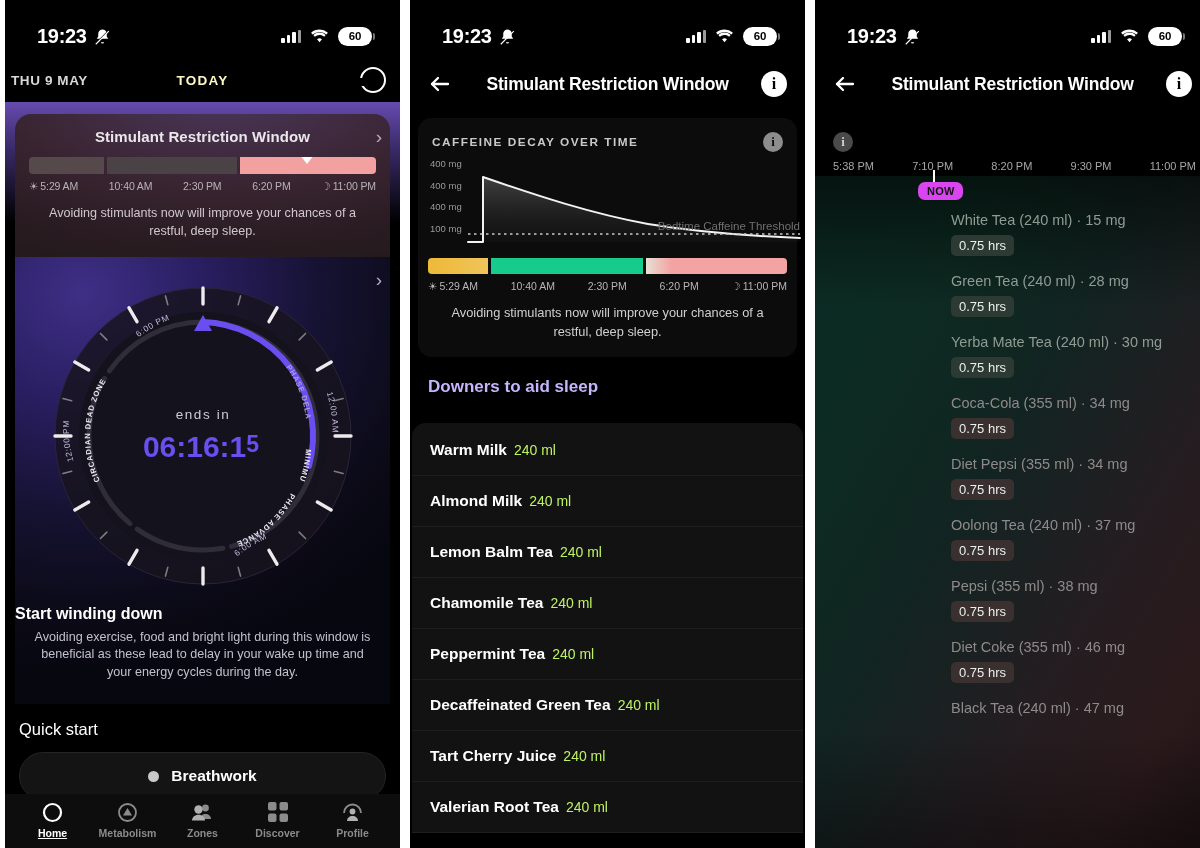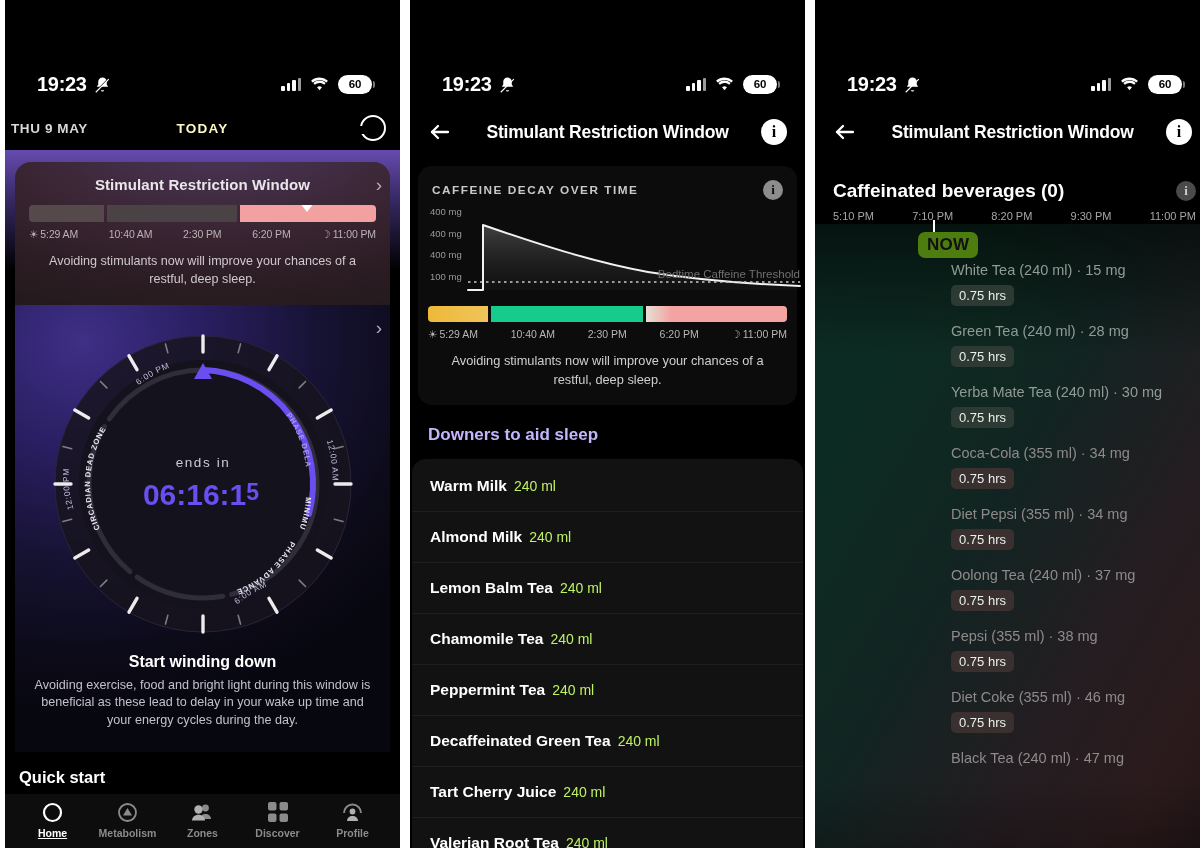--- a/index.html
+++ b/index.html
@@ -30,21 +30,20 @@
 
   
   .statusbar {
     position: relative;
     height: 58px;
     display: flex; align-items: center;
     justify-content: space-between;
     padding: 14px 28px 0 32px;
     color: #fff;
     z-index: 40;
-    margin-top: 48px;
   }
   .sb-left { display: flex; align-items: center; gap: 7px; }
   .sb-time { font-size: 20px; font-weight: bold; letter-spacing: -0.3px; }
   .sb-right { display: flex; align-items: center; gap: 9px; }
   .bell-off { width: 17px; height: 17px; display:block; }
   .sig { display: flex; align-items: flex-end; gap: 2px; height: 13px; }
   .sig i { width: 3.5px; background: #fff; border-radius: 1px; display:block; }
   .sig i:nth-child(1){ height: 5px; }
   .sig i:nth-child(2){ height: 8px; }
   .sig i:nth-child(3){ height: 11px; }
@@ -141,32 +140,32 @@
     position:relative;
     margin: 0 10px;
     background:
       radial-gradient(110% 85% at 18% 8%, #3f2f86 0%, #2a1f63 28%, #161232 58%, #0b0a16 85%, #070710 100%);
     padding: 10px 0 22px 0;
     overflow:hidden;
   }
   .card-dial .card-chev{ color:#b0a8d8; }
   .dial-wrap{ display:flex; justify-content:center; margin-top:4px; }
   .dial-caption{
-    text-align:center; color:#fff; font-size:16px; font-weight:bold;
+    color:#fff; font-size:16px; font-weight:bold;
     margin-top: 4px;
   }
   .dial-sub{
     text-align:center; color:#c3c0cb; font-size:12.6px; line-height:1.42;
     padding: 6px 16px 0 16px;
   }
 
   .quick{
     margin: 16px 0 0 0; padding: 0 14px;
   }
-  .quick-title{ color:#fff; font-size:16.5px; font-weight:bold; margin-bottom:13px;}
+  .quick-title{ color:#fff; font-size:16.5px; font-weight:normal; margin-bottom:13px;}
   .quick-row{ display:flex; gap: 14px; }
   .quick-btn{
     flex:1; height:48px; border-radius: 26px;
     background:#141414; border:1px solid #242424;
     display:flex; align-items:center; justify-content:center; gap:12px;
     color:#fff; font-size:15.5px; font-weight:600;
   }
   .dot-icon{ width:11px;height:11px;border-radius:50%;background:#c8c8c8;display:block;}
   .flame-icon{ width:15px;height:17px;display:block;}
 
@@ -232,21 +231,21 @@
   }
   .p2-tl-labels span{display:flex;align-items:center;gap:2px;white-space:nowrap;}
   .p2-desc{
     margin: 12px 18px 0 18px; text-align:center; color:#cfcfcf;
     font-size:12.8px; line-height:1.45;
   }
   .sec-title{
     color:#c4b5fd; font-size:17px; font-weight:bold;
     padding: 20px 18px 14px 18px;
   }
-  .list{ background:#121212; border-radius:14px 14px 0 0; margin: 0 2px; text-align: right;}
+  .list{ background:#121212; border-radius:14px 14px 0 0; margin: 12px 2px; text-align: right;}
   .list-row{
     padding: 16px 18px; border-bottom:1px solid #1e1e1e;
     display:flex; align-items:baseline; gap:7px;
   }
   .list-row:first-child{ padding-top:18px; }
   .row-name{ color:#fff; font-size:15.5px; font-weight:bold; }
   .row-amt{ color:#bef264; font-size:14px; }
 
   
   .p3-body{ position:relative; height:796px; overflow:hidden;
@@ -275,21 +274,21 @@
     position:relative; z-index:5;
     display:flex; justify-content:space-between;
     padding: 8px 14px 0 18px; color:#a7a7a7; font-size:11px;
   }
   .now-pill-wrap{ position:relative; z-index:6; height: 34px; }
   .now-tick{
     position:absolute; left: 118px; top:-2px; width:2px; height:16px; background:#fff;
   }
   .now-pill{
     position:absolute; left: 103px; top: 10px;
-    background:#4d7c0f; color:#111; font-size:17px; font-weight:bold;
+    background:#d946ef; color:#111; font-size:11px; font-weight:bold;
     padding: 3px 9px; border-radius: 7px; letter-spacing:0.2px;
   }
   .bev-list{ position:relative; z-index:5; padding: 6px 0 0 0; }
   .bev{ padding: 0 0 0 136px; margin-bottom: 4px; }
   .bev-name{
     color:#8f9b93; font-size:14.5px; margin-bottom: 7px; white-space:nowrap;
   }
   .bev-badge{
     display:inline-block; background:#2d3a34; color:#e9f0ec;
     font-size:13px; font-weight:normal; padding: 3px 8px; border-radius:5px;
@@ -682,26 +681,25 @@
           </svg>
       </span>
       <span class="nav-title">Stimulant Restriction Window</span>
       <span class="nav-info">i</span>
     </div>
 
     <div class="p3-body">
       <div class="p3-grad"></div>
 
       <div class="p3-hd">
-        <span class="p3-title">Caffeinated beverages (0)</span>
         <span class="info-dim">i</span>
       </div>
 
       <div class="p3-times">
-        <span>5:10 PM</span>
+        <span>5:38 PM</span>
         <span>7:10 PM</span>
         <span>8:20 PM</span>
         <span>9:30 PM</span>
         <span>11:00 PM</span>
       </div>
 
       <div class="now-pill-wrap">
         <span class="now-tick"></span>
         <span class="now-pill">NOW</span>
       </div>

